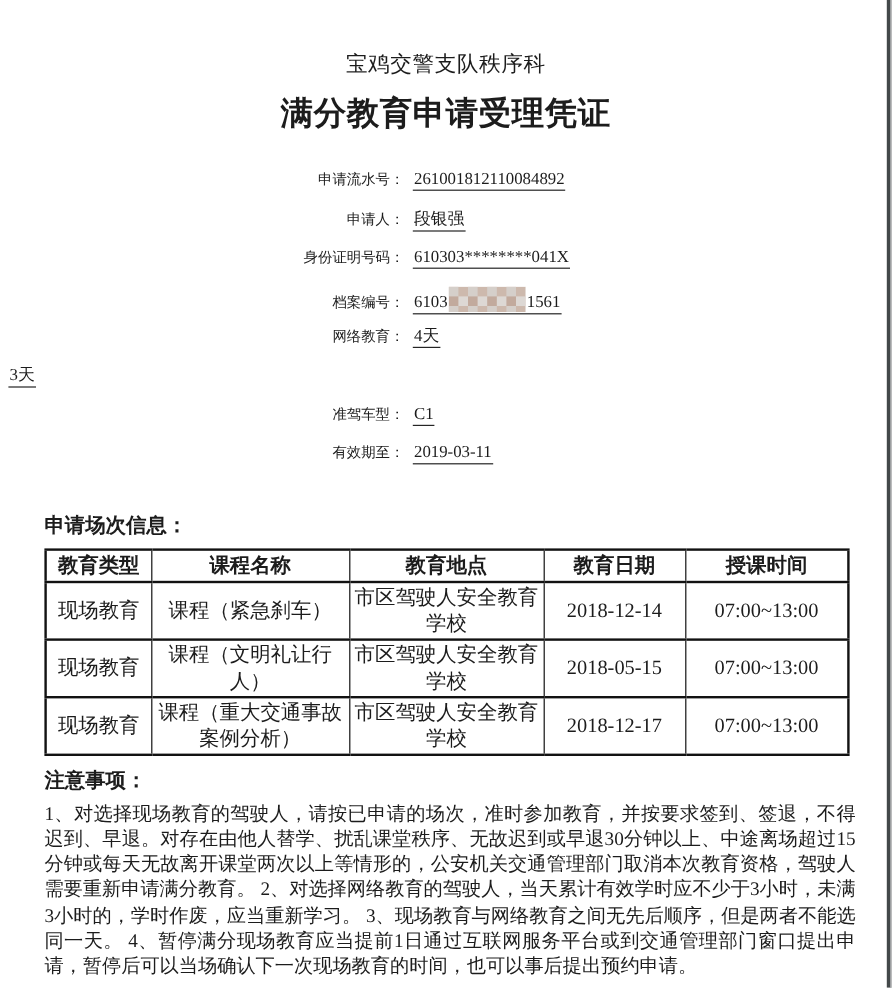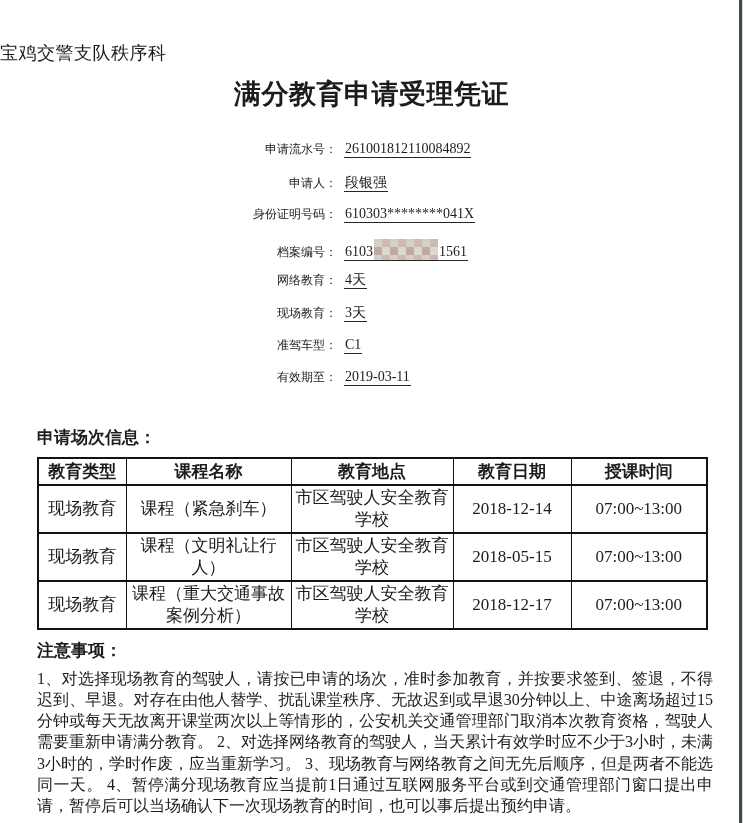--- a/index.html
+++ b/index.html
@@ -18,21 +18,21 @@
   
   .edge-line {
     position: absolute;
     top: 0; right: 0;
     width: 4px; height: 823px;
     background: #434849;
     border-right: 1px solid #d9dadb;
   }
 
   .org {
-    text-align: left;
+    text-align: center;
     padding-top: 41px;
     font-size: 18px;
     letter-spacing: 0.5px;
   }
   .title {
     text-align: center;
     font-size: 27px;
     font-weight: bold;
     letter-spacing: 0.5px;
     margin: 11px 0 0 0;
@@ -132,21 +132,20 @@
     </div>
     <div class="frow">
       <span class="flabel">档案编号：</span>
       <span class="fvalue"><span class="uline"><span>6103</span><span class="mosaic"></span><span>1561</span></span></span>
     </div>
     <div class="frow">
       <span class="flabel">网络教育：</span>
       <span class="fvalue"><span class="uline">4天</span></span>
     </div>
     <div class="frow">
-      <span class="flabel">现场教育：</span>
       <span class="fvalue"><span class="uline">3天</span></span>
     </div>
     <div class="frow">
       <span class="flabel">准驾车型：</span>
       <span class="fvalue"><span class="uline">C1</span></span>
     </div>
     <div class="frow">
       <span class="flabel">有效期至：</span>
       <span class="fvalue"><span class="uline">2019-03-11</span></span>
     </div>

